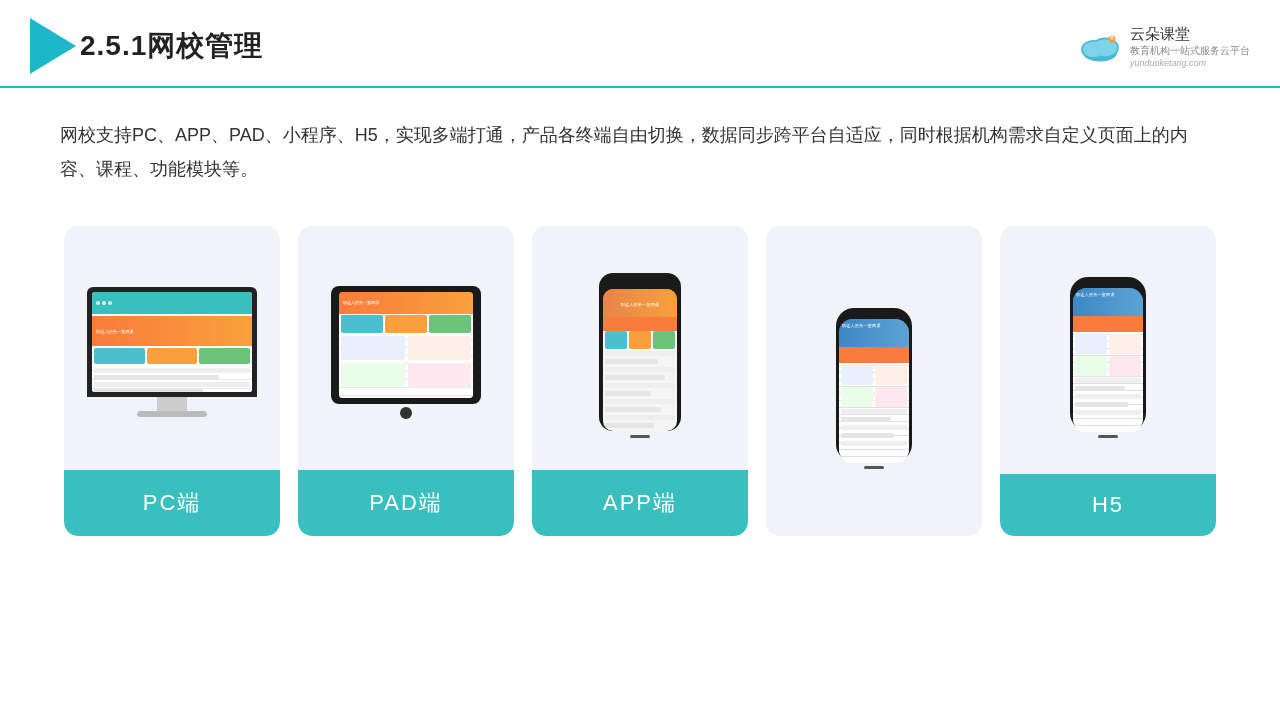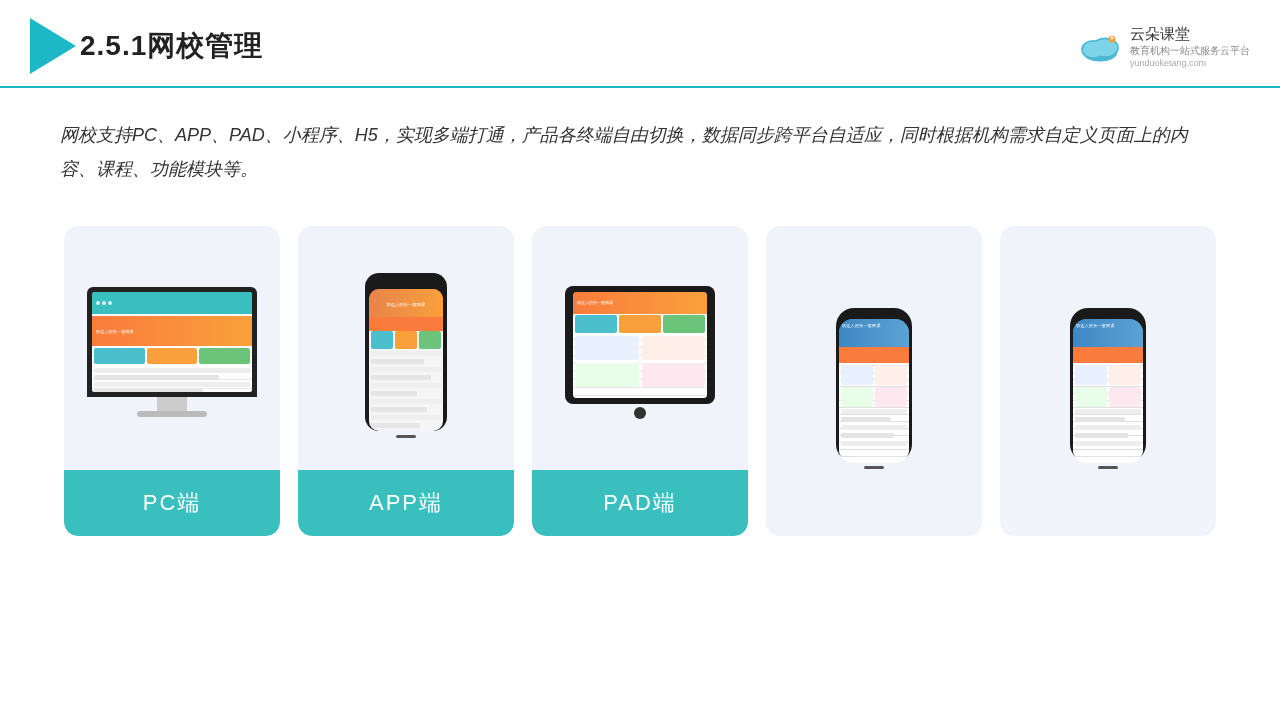--- a/index.html
+++ b/index.html
@@ -51,21 +51,20 @@
       width: 48px;
       height: 32px;
     }
 
     
     .description {
       padding: 30px 60px 10px 60px;
       font-size: 18px;
       color: #333;
       line-height: 1.9;
-      font-style: italic;
     }
 
     
     .cards-container {
       display: flex;
       gap: 18px;
       padding: 30px 55px 30px 55px;
       justify-content: center;
       align-items: flex-end;
     }
@@ -353,21 +352,21 @@
         <ellipse cx="28" cy="26" rx="20" ry="10" fill="#4cb8d4"></ellipse>
         <ellipse cx="20" cy="22" rx="12" ry="9" fill="#7dd4e8"></ellipse>
         <ellipse cx="34" cy="20" rx="14" ry="10" fill="#7dd4e8"></ellipse>
 
         <circle cx="42" cy="10" r="4" fill="#f9a03c"></circle>
         <polygon points="42,6 43,9 46,9 43.5,11 44.5,14 42,12 39.5,14 40.5,11 38,9 41,9" fill="#fff" transform="scale(0.6) translate(28,4)"></polygon>
       </svg>
       <div>
         <div style="font-size:15px;color:#333;font-weight:500;white-space:nowrap;">云朵课堂</div>
         <div style="font-size:10px;color:#888;white-space:nowrap;">教育机构一站式服务云平台</div>
-        <div style="font-size:9px;color:#aaa;white-space:nowrap;">yunduoketang.com</div>
+        <div style="font-size:9px;color:#aaa;white-space:nowrap;font-style:italic;">yunduoketang.com</div>
       </div>
     </div>
   </div>
 </div>
 
 <div class="description">
   <p>网校支持PC、APP、PAD、小程序、H5，实现多端打通，产品各终端自由切换，数据同步跨平台自适应，同时根据机构需求自定义页面上的内容、课程、功能模块等。</p>
 </div>
 
 <div class="cards-container">
@@ -405,20 +404,47 @@
         </div>
         <div class="pc-stand"></div>
         <div class="pc-base"></div>
       </div>
     </div>
     <div class="card-label">PC端</div>
   </div>
 
   <div class="card">
     <div class="card-image-area">
+      <div class="tablet-mockup">
+        <div class="tablet-outer">
+          <div class="tablet-screen">
+            <div style="position:absolute;top:0;left:0;right:0;height:22px;background:linear-gradient(to right,#f97c3c,#f9a03c);display:flex;align-items:center;padding:0 4px;">
+              <span style="color:#fff;font-size:4px;">职达人的第一堂网课</span>
+            </div>
+            <div style="position:absolute;top:23px;left:2px;right:2px;display:grid;grid-template-columns:1fr 1fr 1fr;gap:2px;">
+              <div style="height:18px;background:#4cbfcf;border-radius:2px;"></div>
+              <div style="height:18px;background:#f9a03c;border-radius:2px;"></div>
+              <div style="height:18px;background:#6bc47a;border-radius:2px;"></div>
+            </div>
+            <div style="position:absolute;top:44px;left:2px;right:2px;display:grid;grid-template-columns:1fr 1fr;gap:3px;">
+              <div style="height:24px;background:#e8f0fe;border-radius:2px;"></div>
+              <div style="height:24px;background:#fef0e8;border-radius:2px;"></div>
+              <div style="height:24px;background:#e8fee8;border-radius:2px;"></div>
+              <div style="height:24px;background:#fee8f0;border-radius:2px;"></div>
+            </div>
+          </div>
+        </div>
+        <div class="tablet-home-bottom"></div>
+      </div>
+    </div>
+    <div class="card-label">PAD端</div>
+  </div>
+
+  <div class="card">
+    <div class="card-image-area">
       <div class="phone-mockup">
         <div class="phone-outer">
           <div class="phone-notch"></div>
           <div class="phone-screen">
             <div class="mini-phone-screen-inner">
               <div class="screen-bar">
                 <span class="screen-bar-text">职达人的第一堂网课</span>
               </div>
               <div style="position:absolute;top:28px;left:0;right:0;height:14px;background:#f97c3c;"></div>
               <div style="position:absolute;top:42px;left:2px;right:2px;display:grid;grid-template-columns:1fr 1fr 1fr;gap:2px;">
@@ -438,47 +464,20 @@
                 <div style="height:5px;background:#eee;border-radius:1px;"></div>
                 <div style="height:5px;background:#e5e5e5;border-radius:1px;width:70%;"></div>
               </div>
             </div>
           </div>
           <div class="phone-home"></div>
         </div>
       </div>
     </div>
     <div class="card-label">APP端</div>
-  </div>
-
-  <div class="card">
-    <div class="card-image-area">
-      <div class="tablet-mockup">
-        <div class="tablet-outer">
-          <div class="tablet-screen">
-            <div style="position:absolute;top:0;left:0;right:0;height:22px;background:linear-gradient(to right,#f97c3c,#f9a03c);display:flex;align-items:center;padding:0 4px;">
-              <span style="color:#fff;font-size:4px;">职达人的第一堂网课</span>
-            </div>
-            <div style="position:absolute;top:23px;left:2px;right:2px;display:grid;grid-template-columns:1fr 1fr 1fr;gap:2px;">
-              <div style="height:18px;background:#4cbfcf;border-radius:2px;"></div>
-              <div style="height:18px;background:#f9a03c;border-radius:2px;"></div>
-              <div style="height:18px;background:#6bc47a;border-radius:2px;"></div>
-            </div>
-            <div style="position:absolute;top:44px;left:2px;right:2px;display:grid;grid-template-columns:1fr 1fr;gap:3px;">
-              <div style="height:24px;background:#e8f0fe;border-radius:2px;"></div>
-              <div style="height:24px;background:#fef0e8;border-radius:2px;"></div>
-              <div style="height:24px;background:#e8fee8;border-radius:2px;"></div>
-              <div style="height:24px;background:#fee8f0;border-radius:2px;"></div>
-            </div>
-          </div>
-        </div>
-        <div class="tablet-home-bottom"></div>
-      </div>
-    </div>
-    <div class="card-label">PAD端</div>
   </div>
 
   <div class="card">
     <div class="card-image-area">
       <div class="phone-mockup">
         <div class="mini-phone-outer">
           <div class="mini-phone-notch"></div>
           <div class="mini-phone-screen">
             <div class="mini-phone-screen-inner">
               <div class="mini-phone-banner">
@@ -529,15 +528,16 @@
                 <div style="height:5px;background:#eee;border-radius:1px;"></div>
                 <div style="height:5px;background:#e5e5e5;border-radius:1px;width:80%;"></div>
                 <div style="height:5px;background:#eee;border-radius:1px;"></div>
               </div>
             </div>
           </div>
           <div class="phone-home" style="margin-top:3px;"></div>
         </div>
       </div>
     </div>
+    <div class="card-label">H5</div>
   </div>
 
 </div>
 
 </body></html>

